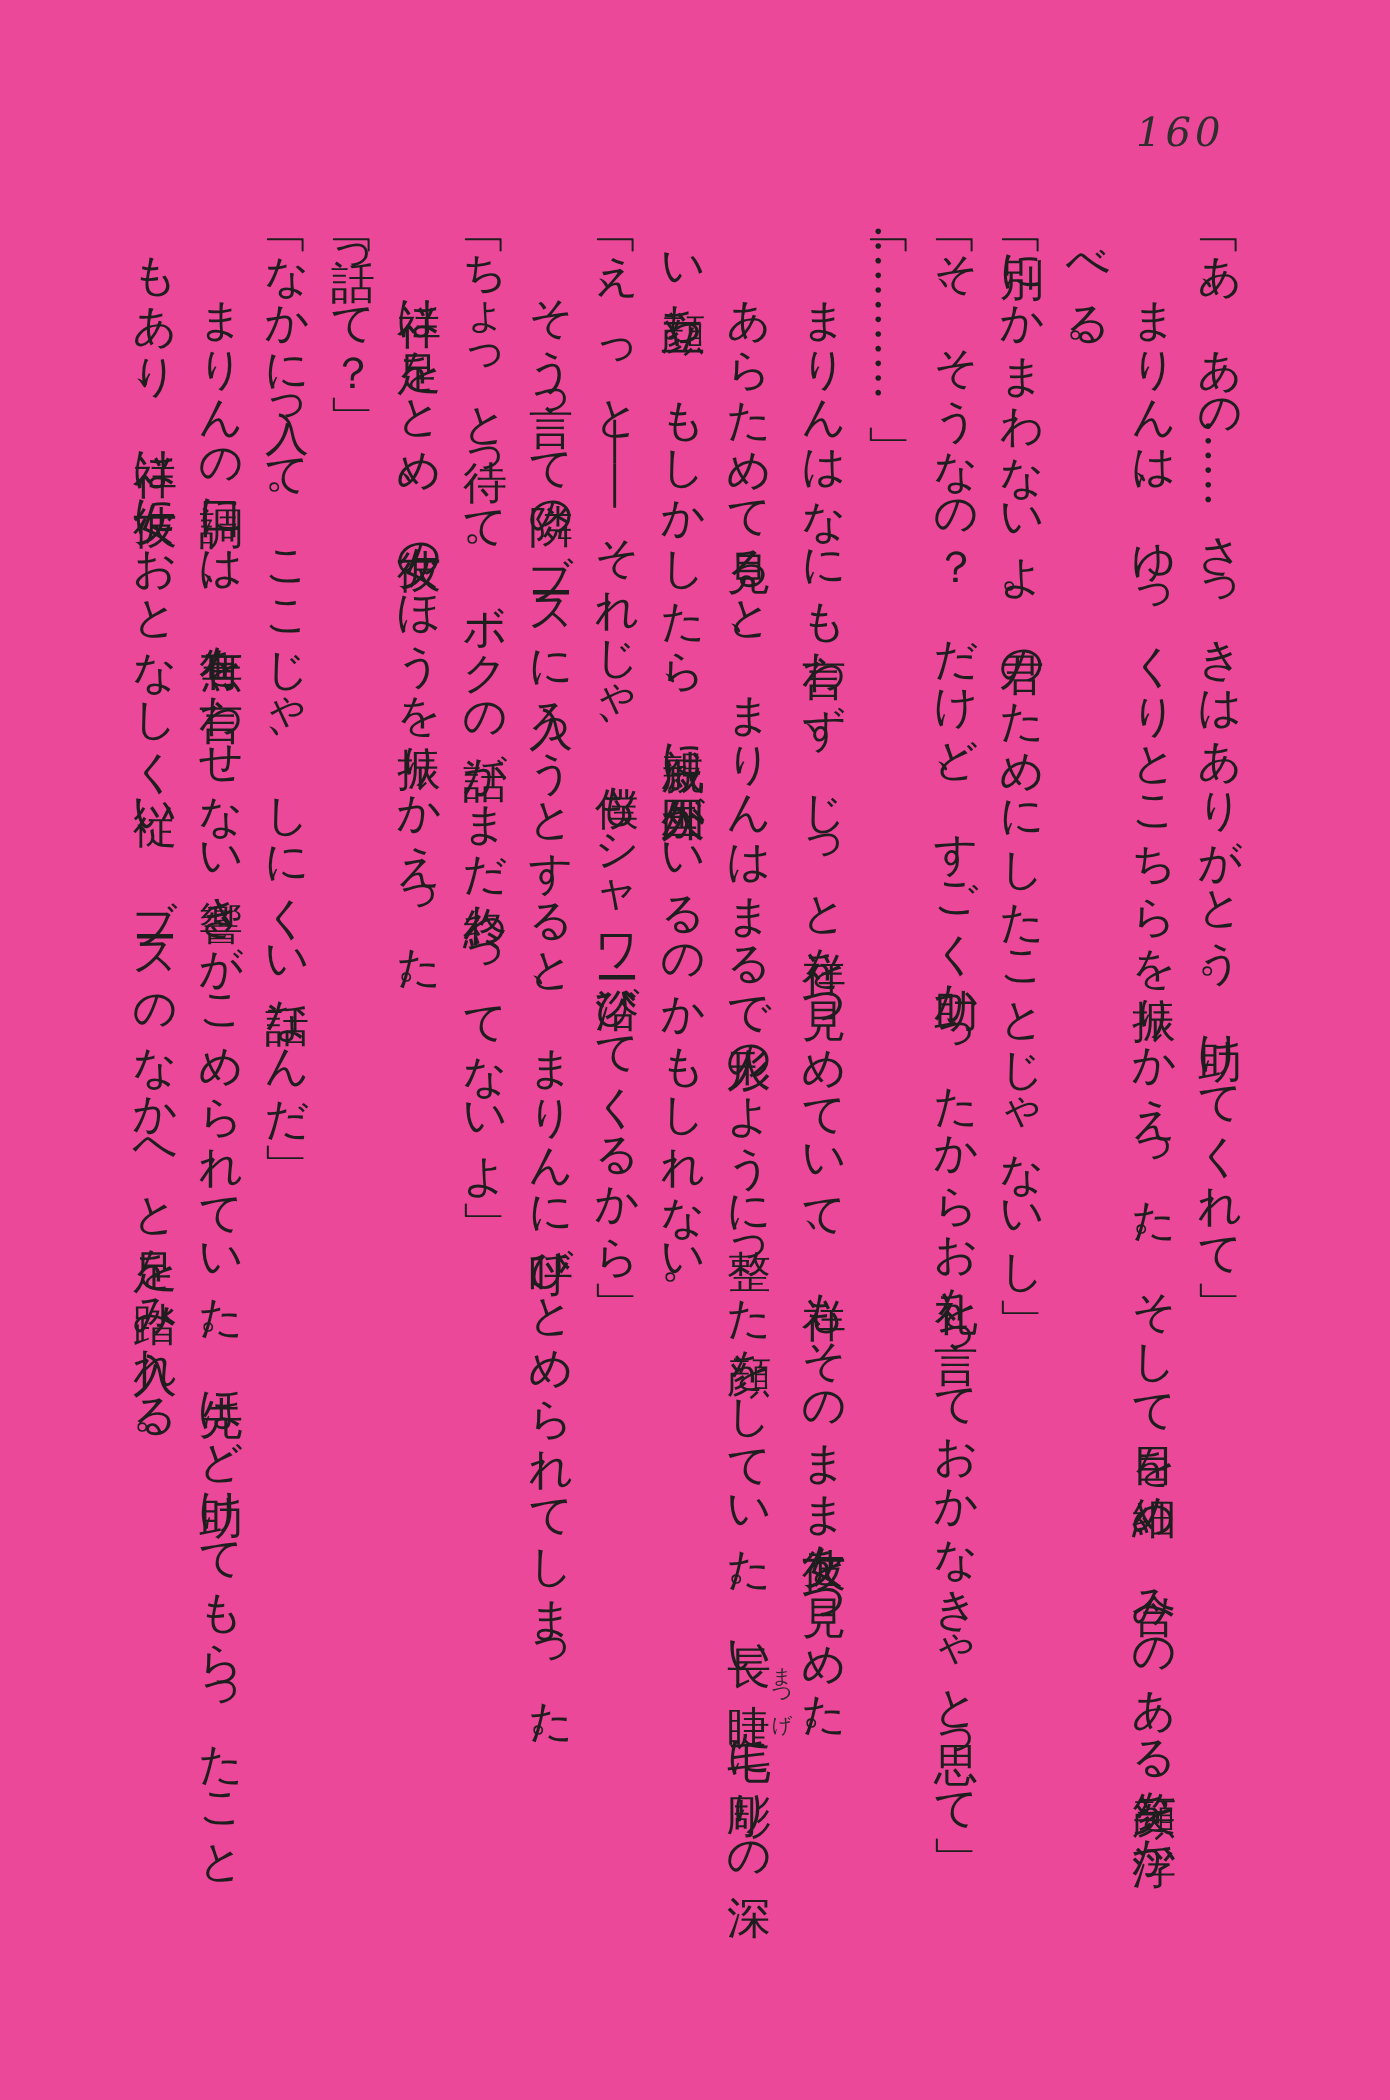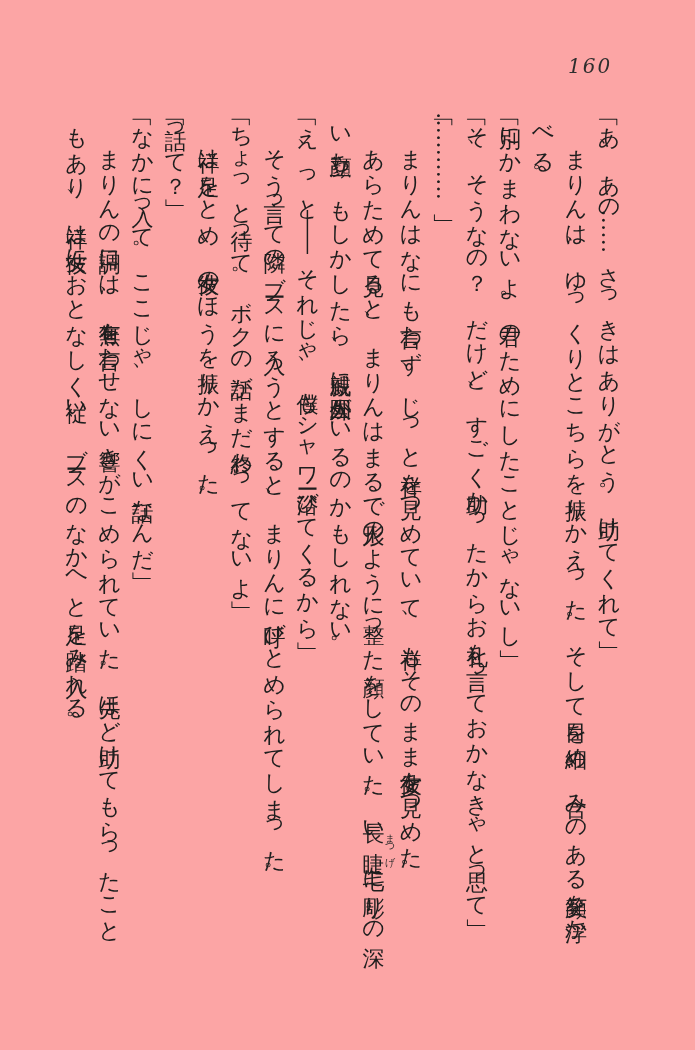--- a/index.html
+++ b/index.html
@@ -4,21 +4,21 @@
 <style>
   html, body {
     margin: 0;
     padding: 0;
     background: #e8e8e8;
   }
   .page {
     position: relative;
     width: 695px;
     height: 1050px;
-    background: #fca5a5;
+    background: #ec4899;
     overflow: hidden;
     font-family: "DejaVu Serif", "Liberation Serif", serif;
   }
   .page-number {
     position: absolute;
     top: 54px;
     left: 568px;
     font-size: 20px;
     font-style: italic;
     letter-spacing: 2px;

